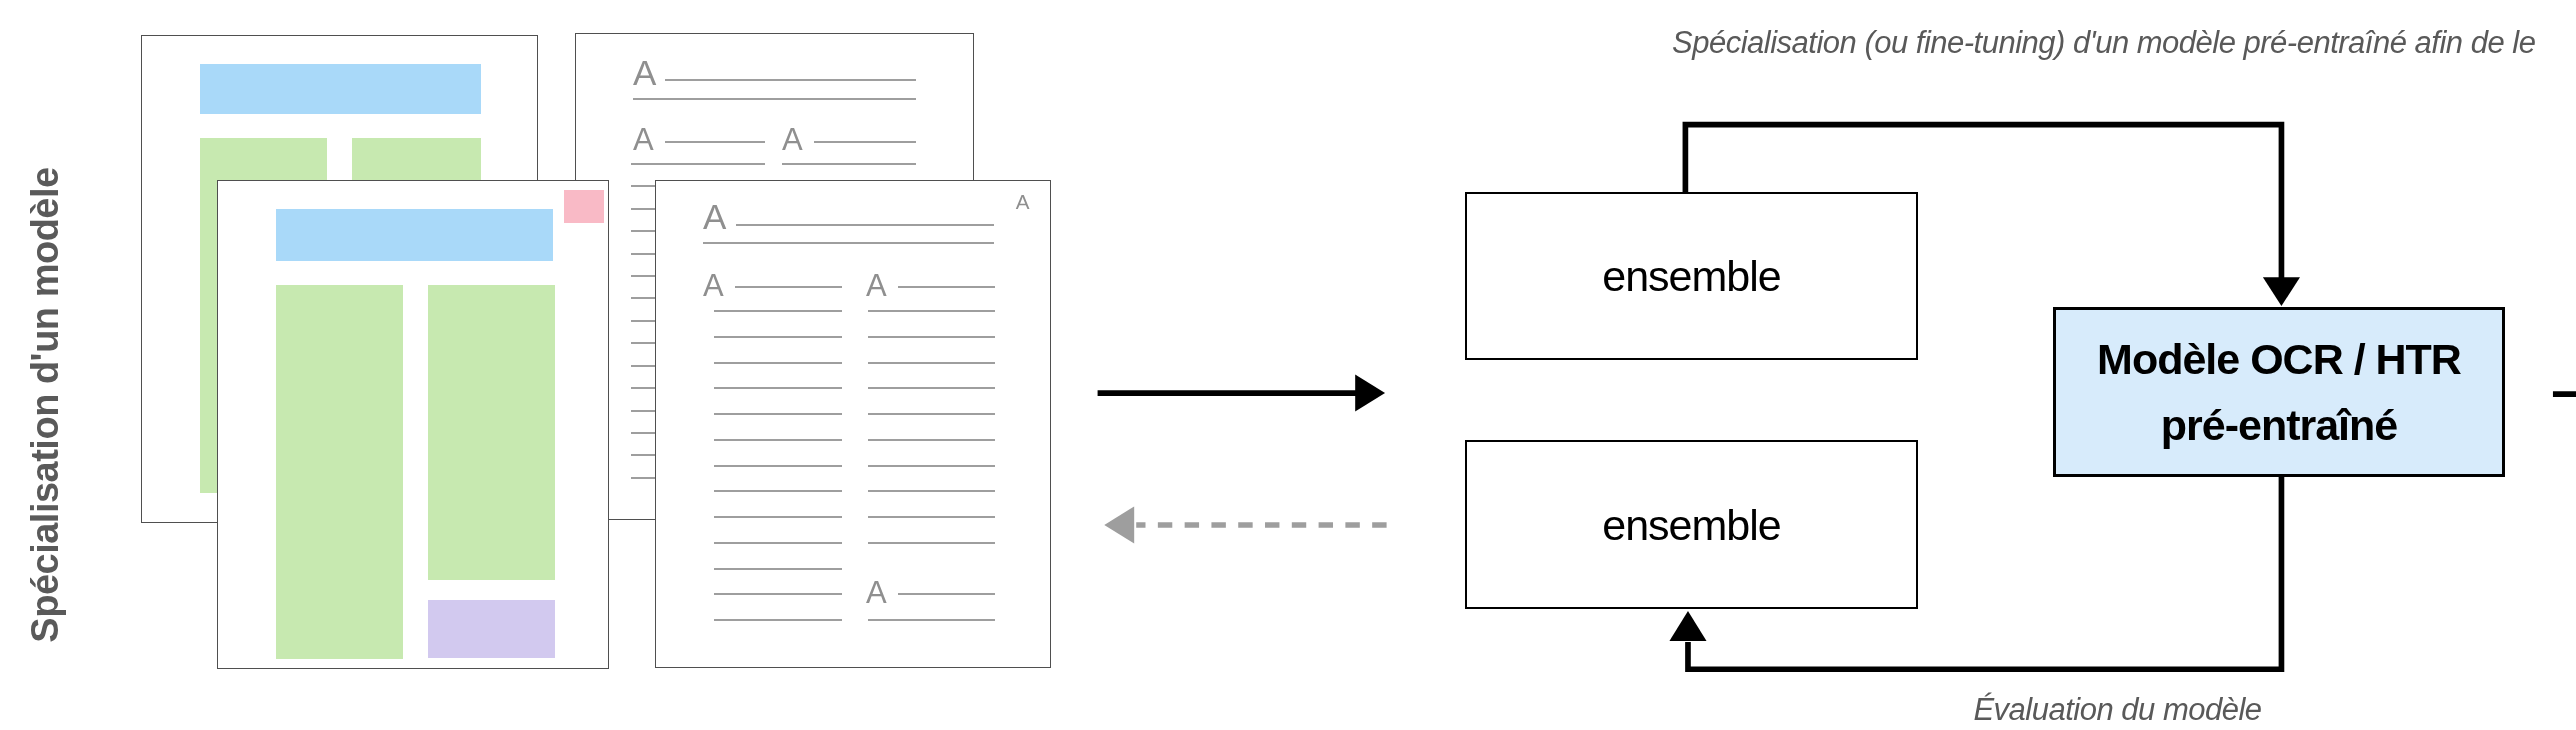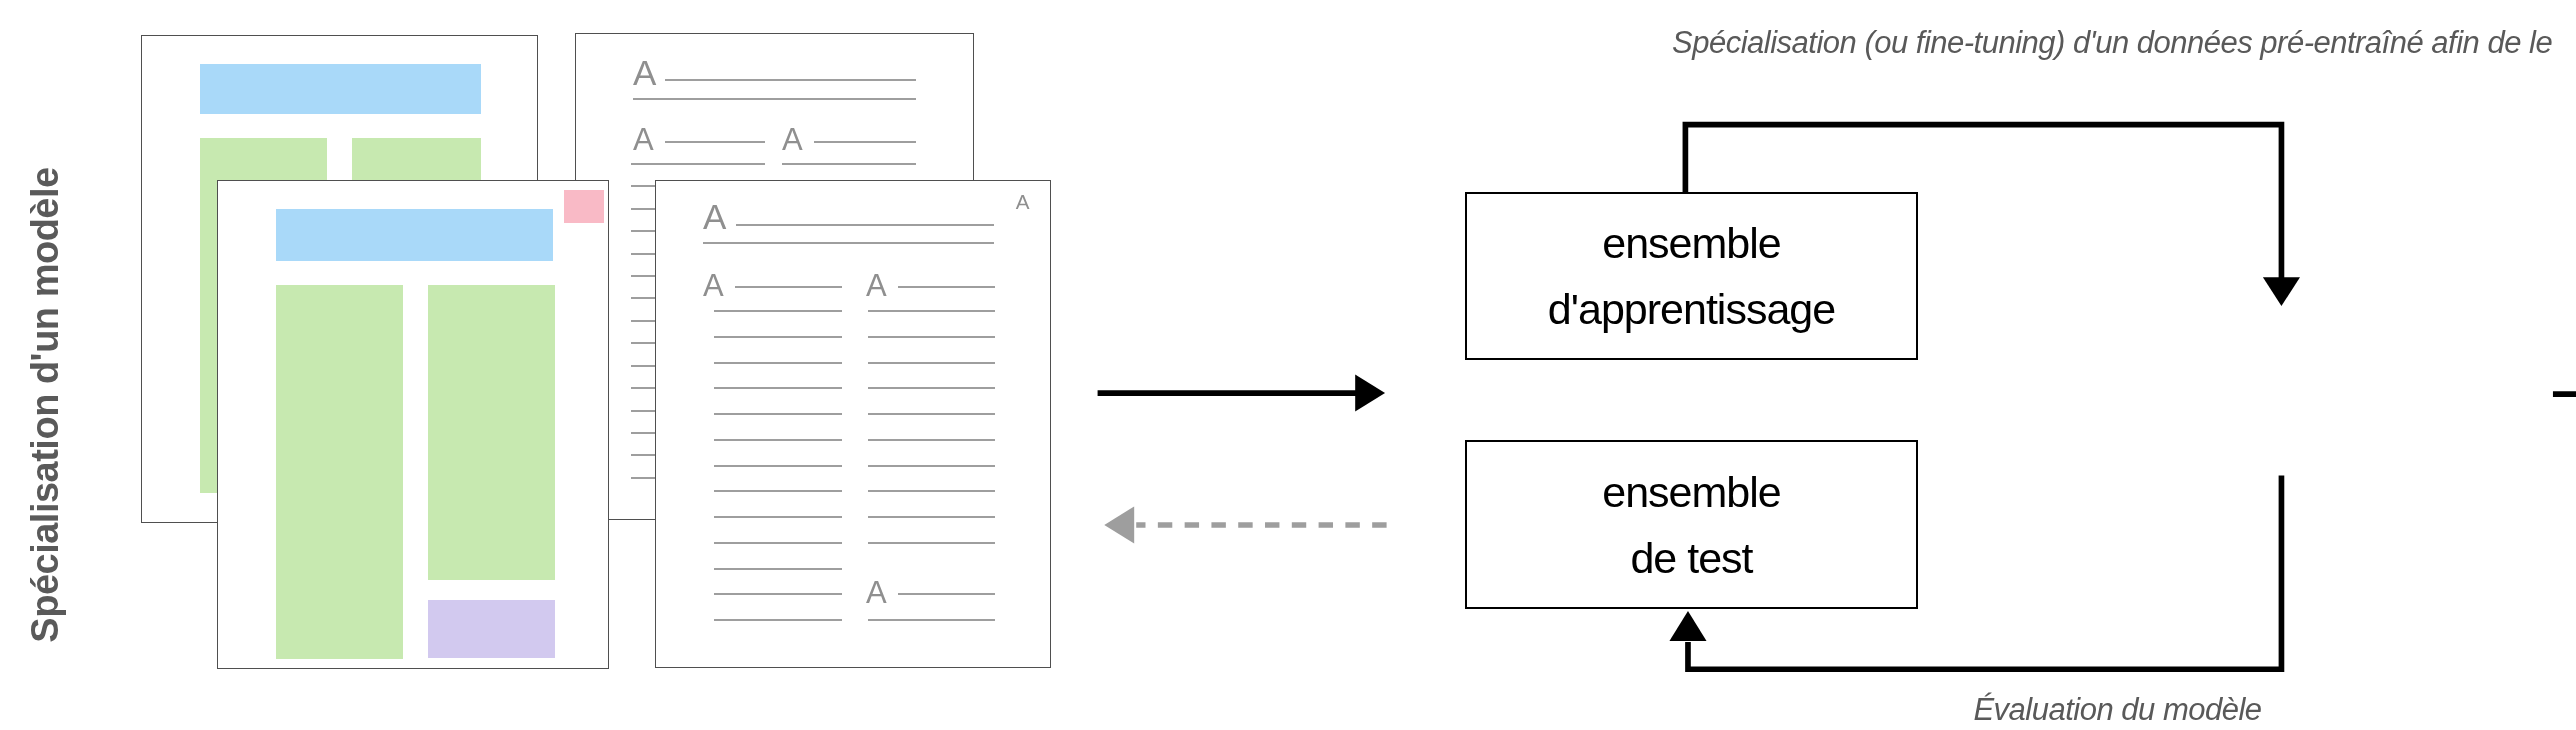--- a/index.html
+++ b/index.html
@@ -143,31 +143,33 @@
         <div class="rule" style="top: 206px;"></div>
         <div class="rule" style="top: 232px;"></div>
       </div>
     <span class="amark" style="left:210px;top:396px">A</span>
     <div class="hline" style="left:242px;top:412px;width:97px"></div>
     <div class="hline" style="left:212px;top:438px;width:127px"></div>
   </div>
 
   <div class="fbox" style="left:1465px;top:192px;width:453px;height:168px">
     <span>ensemble</span>
-    <span>d'apprentissage</span>
   </div>
 
   <div class="fbox" style="left:1465px;top:440px;width:453px;height:169px">
     <span>ensemble</span>
-    <span>de test</span>
   </div>
 
+  <div class="fbox model pretrained" style="left:2053px;top:307px;width:452px;height:170px">
+    <span>Modèle OCR / HTR</span>
+    <span>pré-entraîné</span>
+  </div>
 
   <div class="annot" style="left:1672px;top:18.5px">
-    <div>Spécialisation (ou fine-tuning) d'un données pré-entraîné afin de le</div>
+    <div>Spécialisation (ou fine-tuning) d'un modèle pré-entraîné afin de le</div>
   </div>
   <div class="annot center" style="left:1757px;top:686px;width:721px">Évaluation du modèle</div>
 
   <svg class="overlay" width="3921" height="730" viewBox="0 0 7610 1417">
     <g>
       <line x1="2130" y1="763" x2="2634" y2="763" stroke="#000000" stroke-width="11"></line>
       <polygon points="2688,763 2630,727 2630,799" fill="#000000"></polygon>
     </g>
     <g>
       <line x1="2691" y1="1019" x2="2205" y2="1019" stroke="#9e9e9e" stroke-width="11" stroke-dasharray="28 24"></line>

